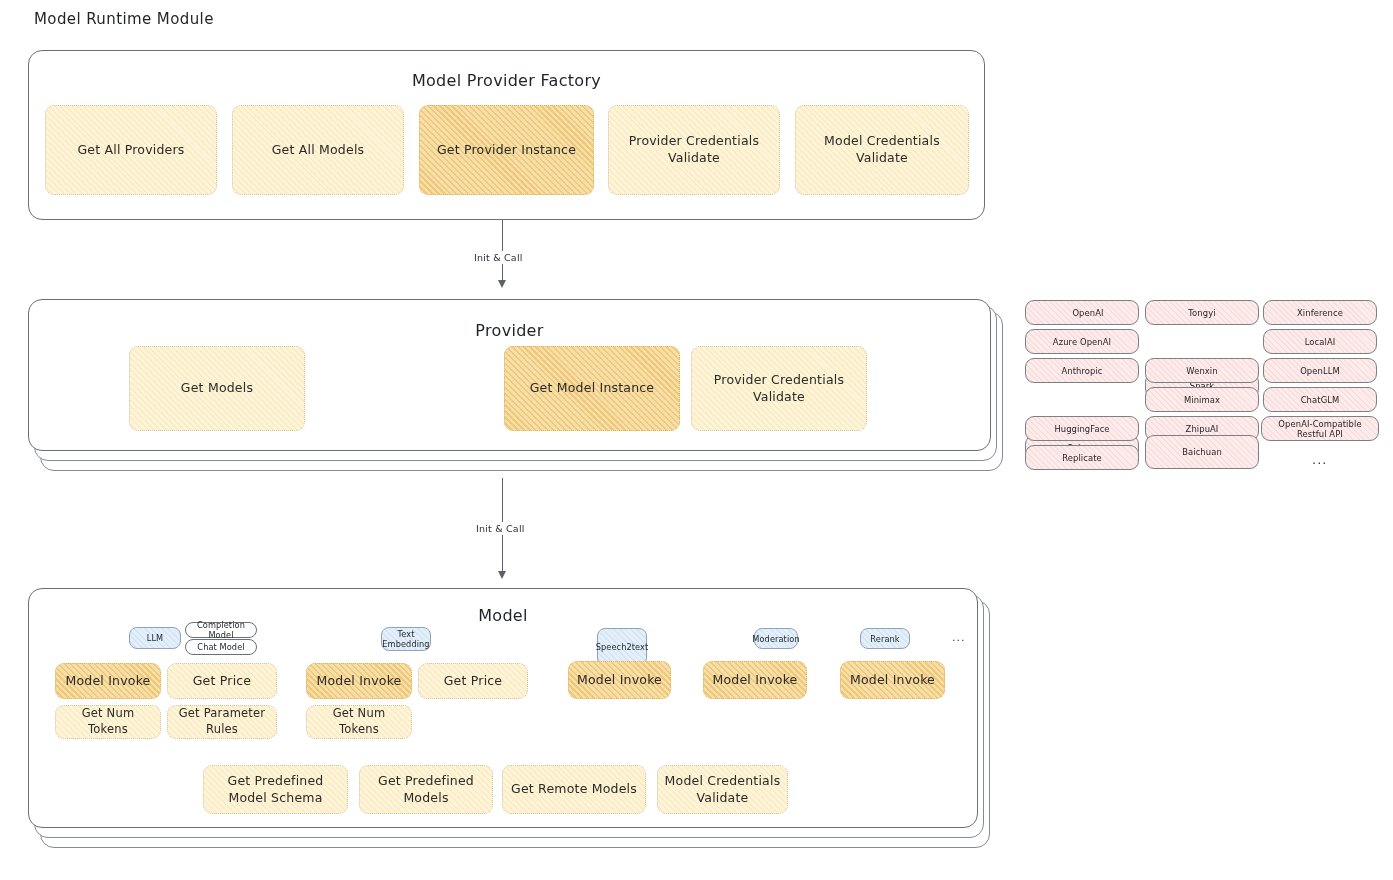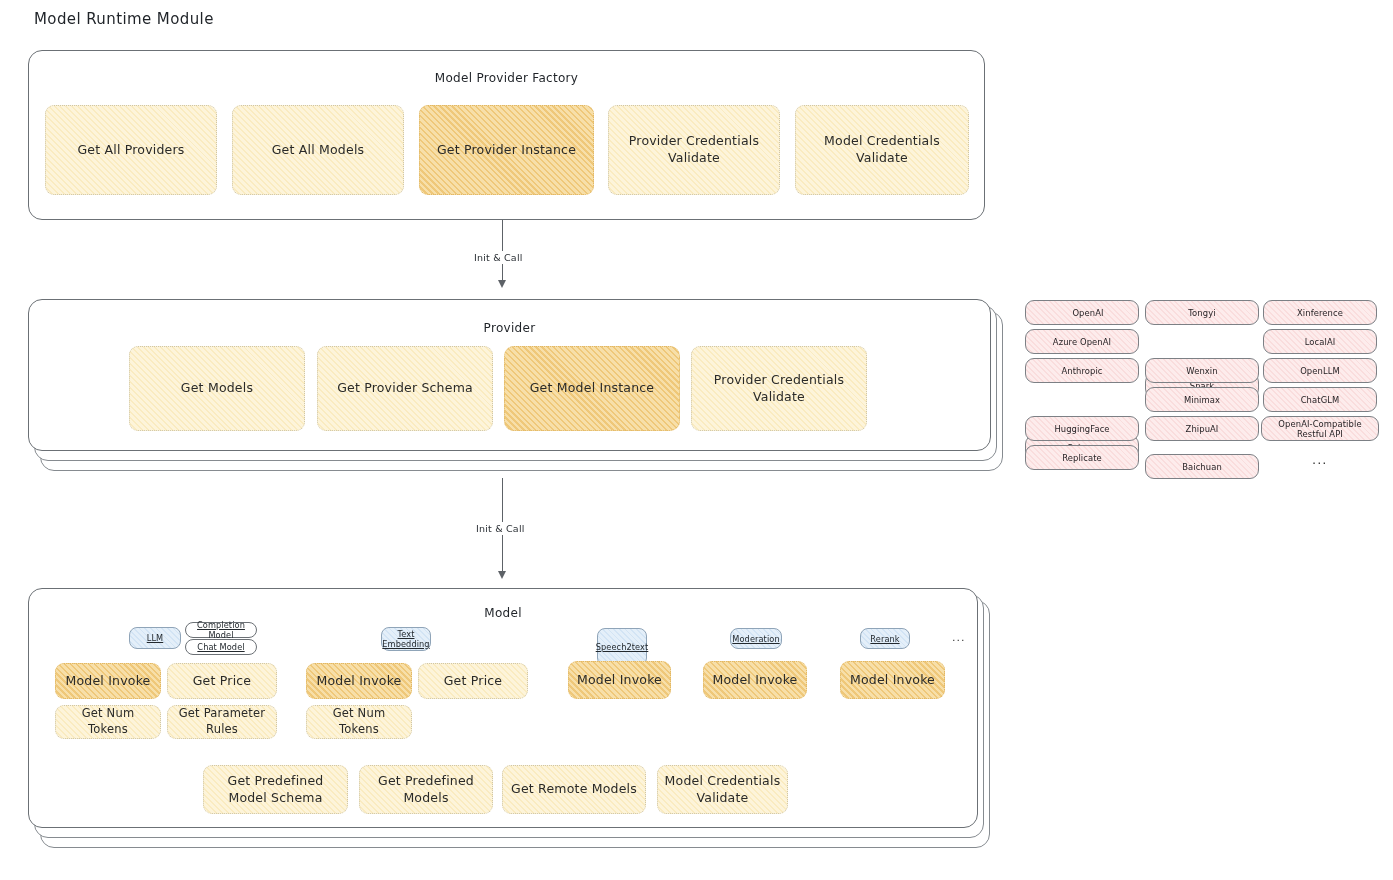--- a/index.html
+++ b/index.html
@@ -37,21 +37,21 @@
     position: absolute;
     background: #ffffff;
     border: 1.2px solid #868b90;
     border-radius: 14px;
     z-index: 0;
   }
   .card-title {
     position: absolute;
     width: 100%;
     text-align: center;
-    font-size: 12px;
+    font-size: 16px;
     color: #1f2328;
     letter-spacing: .3px;
   }
 
   
   .leaf {
     position: absolute;
     display: flex;
     align-items: center;
     justify-content: center;
@@ -96,21 +96,20 @@
       repeating-linear-gradient(45deg,
         rgba(120,170,220,.16) 0px,
         rgba(120,170,220,.16) 1.2px,
         rgba(255,255,255,0) 1.2px,
         rgba(255,255,255,0) 4px),
       #e4eff9;
     color: #23292e;
     font-size: 8.2px;
     line-height: 1.22;
     letter-spacing: .1px;
-    text-decoration: underline;
   }
   .chip.plain {
     border: 1.2px solid #6b7075;
     background: #ffffff;
   }
 
   
   .pill {
     position: absolute;
     display: flex;
@@ -180,37 +179,36 @@
   <div class="arrow-line" style="left:502px; top:220px; height:62px;"></div>
   <div class="arrow-head" style="left:498px; top:280px;"></div>
   <div class="arrow-label" style="left:470px; top:251px;">Init &amp; Call</div>
 
   <div class="deck-sheet" style="left:40px; top:311px; width:963px; height:160px;"></div>
   <div class="deck-sheet" style="left:34px; top:305px; width:963px; height:156px;"></div>
   <div class="card" style="left:28px; top:299px; width:963px; height:152px; z-index:1;">
     <div class="card-title" style="top:21px;">Provider</div>
   </div>
   <div class="leaf" style="left:129px; top:346px; width:176px; height:85px; z-index:2;">Get Models</div>
-  <div class="leaf" style="left:317px; top:346px; width:176px; height:85px; z-index:2;">Get Provider Schema</div>
-  <div class="leaf hl" style="left:504px; top:346px; width:176px; height:85px; z-index:2;border-radius:10px;">Get Model Instance</div>
+  <div class="leaf hl" style="left:504px; top:346px; width:176px; height:85px; z-index:2;">Get Model Instance</div>
   <div class="leaf" style="left:691px; top:346px; width:176px; height:85px; z-index:2;">Provider Credentials Validate</div>
 
   <div class="pill" style="left:1025px; top:300px; width:114px; height:25px;padding-left:15px;">OpenAI</div>
   <div class="pill" style="left:1025px; top:329px; width:114px; height:25px;text-align:center;">Azure OpenAI</div>
   <div class="pill" style="left:1025px; top:358px; width:114px; height:25px;">Anthropic</div>
   <div class="pill" style="left:1025px; top:387px; width:114px; height:25px;margin-top:48px;">Cohere</div>
   <div class="pill" style="left:1025px; top:416px; width:114px; height:25px;">HuggingFace</div>
   <div class="pill" style="left:1025px; top:445px; width:114px; height:25px;">Replicate</div>
 
   <div class="pill" style="left:1145px; top:300px; width:114px; height:25px;">Tongyi</div>
   <div class="pill" style="left:1145px; top:329px; width:114px; height:25px;margin-top:44px;">Spark</div>
   <div class="pill" style="left:1145px; top:358px; width:114px; height:25px;">Wenxin</div>
   <div class="pill" style="left:1145px; top:387px; width:114px; height:25px;">Minimax</div>
   <div class="pill" style="left:1145px; top:416px; width:114px; height:25px;">ZhipuAI</div>
-  <div class="pill" style="left:1145px; top:454px; width:114px; height:25px;">Baichuan</div>
+  <div class="pill" style="left:1145px; top:435px; width:114px; height:34px;">Baichuan</div>
 
   <div class="pill" style="left:1263px; top:300px; width:114px; height:25px;">Xinference</div>
   <div class="pill" style="left:1263px; top:329px; width:114px; height:25px;">LocalAI</div>
   <div class="pill" style="left:1263px; top:358px; width:114px; height:25px;">OpenLLM</div>
   <div class="pill" style="left:1263px; top:387px; width:114px; height:25px;">ChatGLM</div>
   <div class="pill" style="left:1261px; top:416px; width:118px; height:25px;">OpenAI-Compatible Restful API</div>
   <div class="ellipsis-mark" style="left:1312px; top:452px;">...</div>
 
   <div class="arrow-line" style="left:502px; top:478px; height:95px;"></div>
   <div class="arrow-head" style="left:498px; top:571px;"></div>
@@ -231,21 +229,21 @@
   <div class="leaf small" style="left:167px; top:705px; width:110px; height:34px; z-index:2;">Get Parameter Rules</div>
 
   <div class="chip" style="left:381px; top:627px; width:50px; height:24px; z-index:2;">Text Embedding</div>
   <div class="leaf hl" style="left:306px; top:663px; width:106px; height:36px; z-index:2;">Model Invoke</div>
   <div class="leaf" style="left:418px; top:663px; width:110px; height:36px; z-index:2;">Get Price</div>
   <div class="leaf small" style="left:306px; top:705px; width:106px; height:34px; z-index:2;">Get Num Tokens</div>
 
   <div class="chip" style="left:597px; top:628px; width:50px; height:38px; z-index:2;">Speech2text</div>
   <div class="leaf hl" style="left:568px; top:661px; width:103px; height:38px; z-index:2;">Model Invoke</div>
 
-  <div class="chip" style="left:730px; top:628px; width:52px; height:21px; z-index:2;">Moderation</div>
+  <div class="chip" style="left:754px; top:628px; width:44px; height:21px; z-index:2;">Moderation</div>
   <div class="leaf hl" style="left:703px; top:661px; width:104px; height:38px; z-index:2;">Model Invoke</div>
 
   <div class="chip" style="left:860px; top:628px; width:50px; height:21px; z-index:2;">Rerank</div>
   <div class="leaf hl" style="left:840px; top:661px; width:105px; height:38px; z-index:2;">Model Invoke</div>
 
   <div class="ellipsis-mark" style="left:952px; top:631px; font-size:11px; z-index:2;">...</div>
 
   <div class="leaf" style="left:359px; top:765px; width:134px; height:49px; z-index:2;">Get Predefined Models</div>
   <div class="leaf" style="left:203px; top:765px; width:145px; height:49px; z-index:2;">Get Predefined Model Schema</div>
   <div class="leaf" style="left:502px; top:765px; width:144px; height:49px; z-index:2;">Get Remote Models</div>

